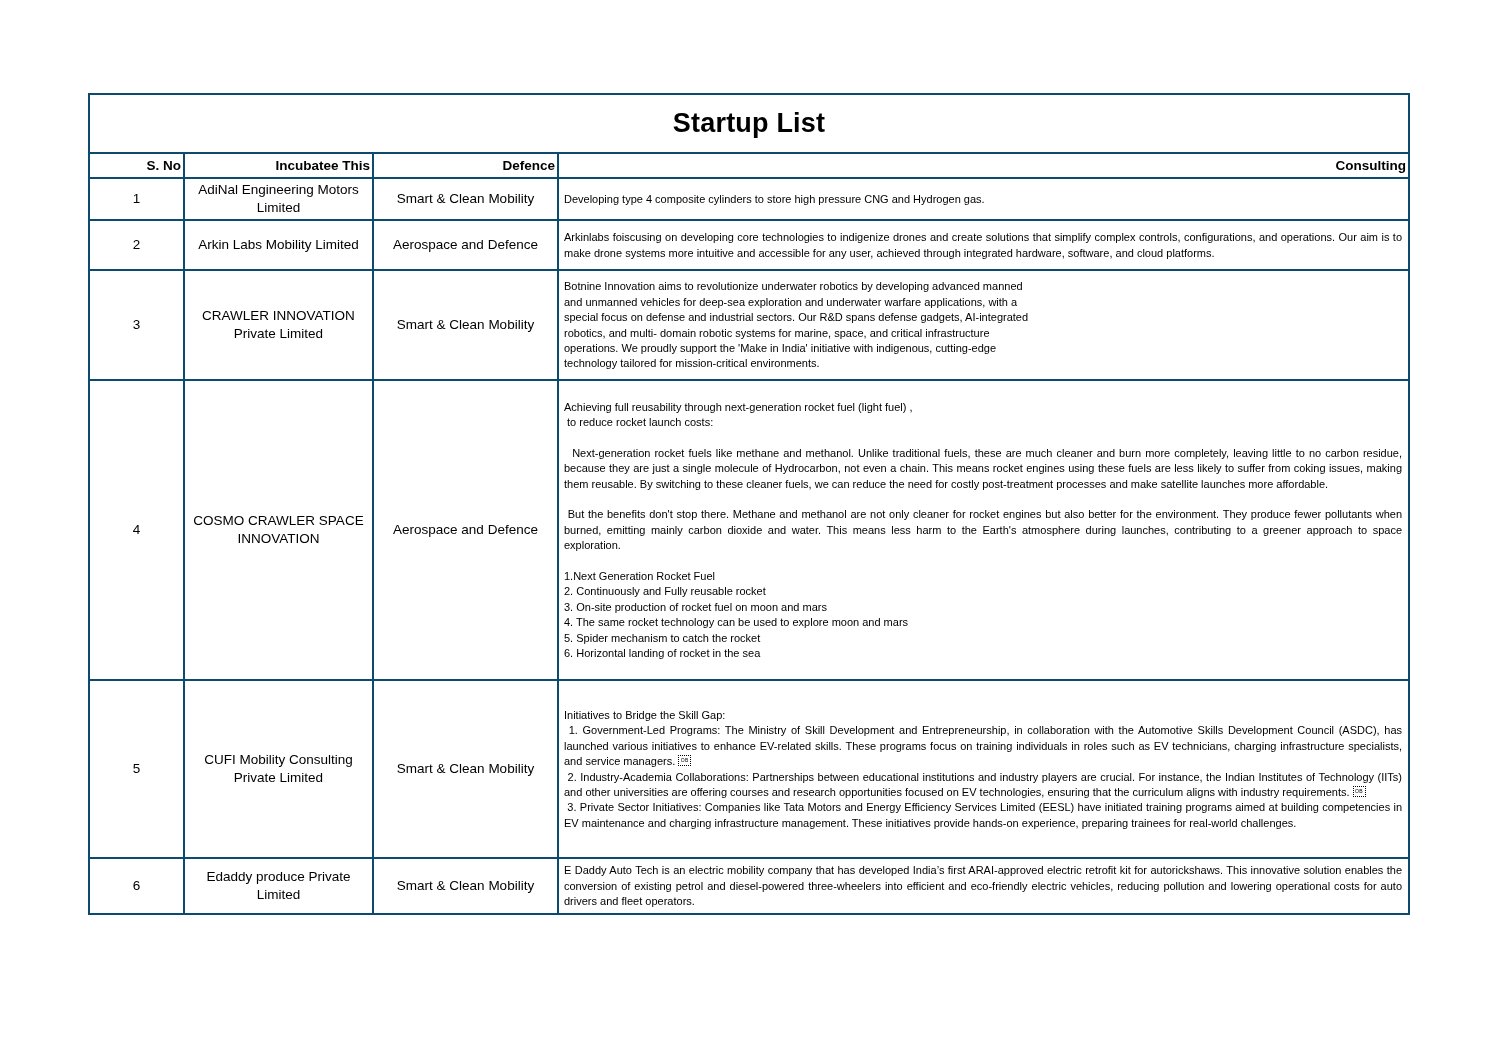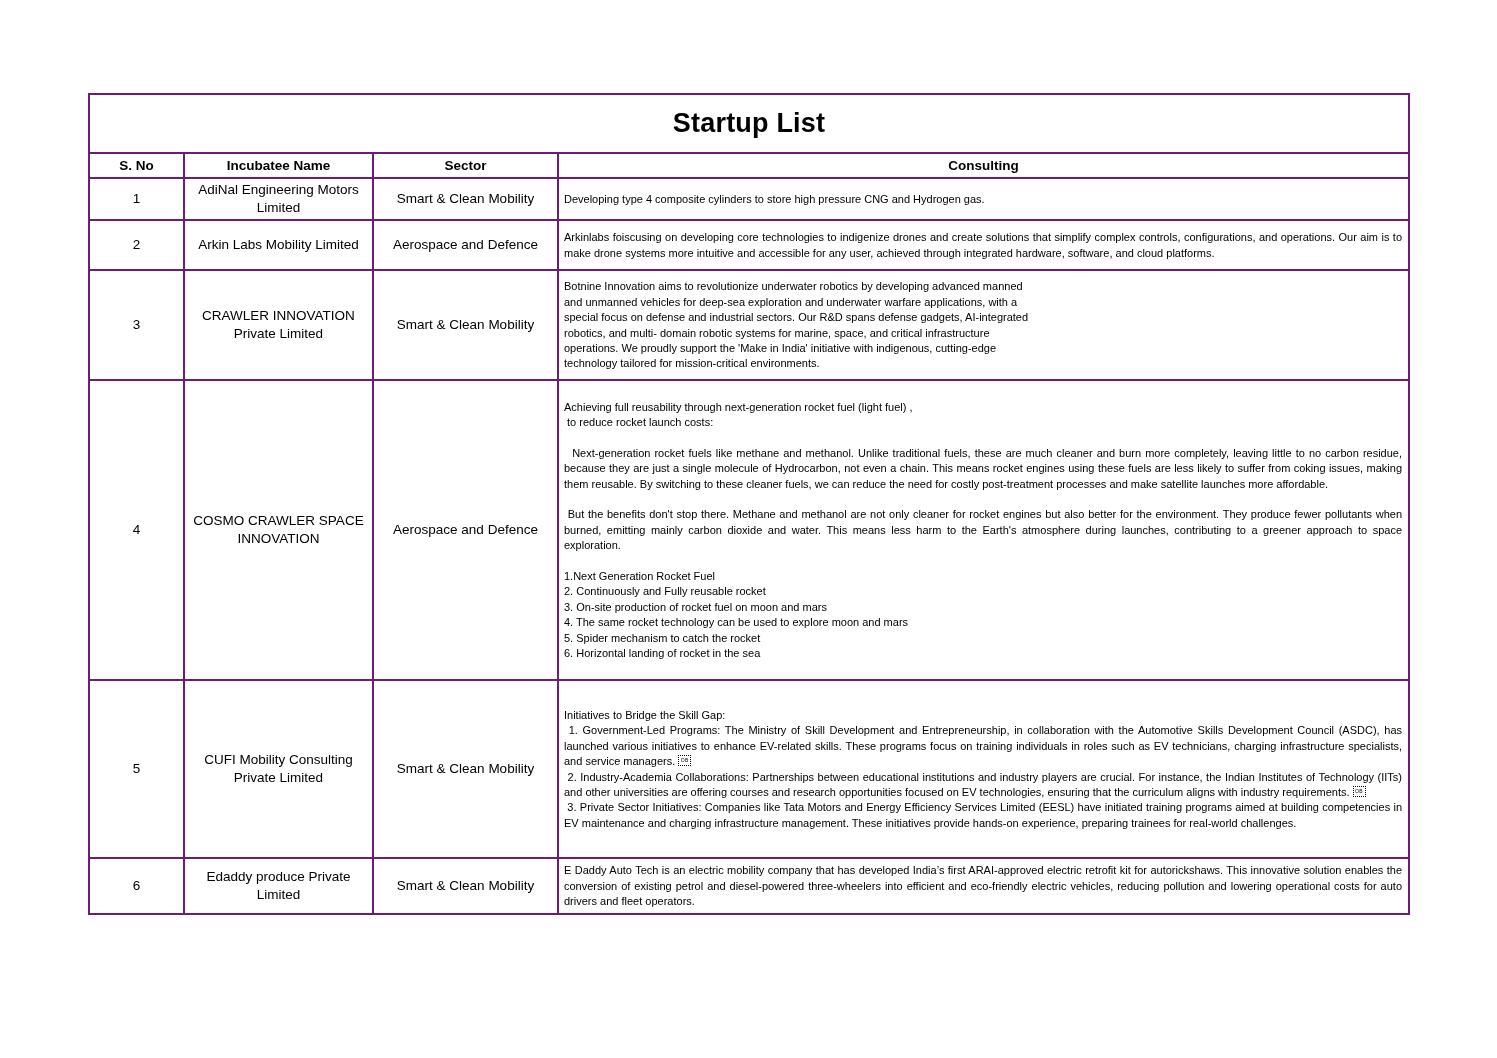--- a/index.html
+++ b/index.html
@@ -12,31 +12,31 @@
   table.doc {
     position:absolute; left:88px; top:93px;
     width:1320px;
     border-collapse:collapse;
     table-layout:fixed;
   }
   table.doc col:nth-child(1){ width:95px; }
   table.doc col:nth-child(2){ width:189px; }
   table.doc col:nth-child(3){ width:185px; }
   table.doc col:nth-child(4){ width:851px; }
-  table.doc td, table.doc th { border:2px solid #701a75; }
+  table.doc td, table.doc th { border:2px solid #0c4a6e; }
   .title-cell {
     height:55px;
     text-align:center; vertical-align:middle;
     font-size:27px; font-weight:bold;
     letter-spacing:0.2px;
   }
   .header-row th {
     height:21px;
     font-size:13.5px; font-weight:bold;
-    text-align:center; vertical-align:middle;
+    text-align:right; vertical-align:middle;
     padding:1px 2px;
   }
   .cell-center {
     text-align:center; vertical-align:middle;
     font-size:13.5px;
     padding:2px 6px;
     line-height:1.3;
   }
   .desc {
     font-size:11px;
@@ -80,22 +80,22 @@
       <col>
       <col>
       <col>
     </colgroup>
   <thead>
     <tr>
       <td class="title-cell" colspan="4">Startup List</td>
     </tr>
     <tr class="header-row">
       <th>S. No</th>
-      <th>Incubatee Name</th>
-      <th>Sector</th>
+      <th>Incubatee This</th>
+      <th>Defence</th>
       <th>Consulting</th>
     </tr>
   </thead>
   <tbody>
       <tr>
         <td class="cell-center">1</td>
         <td class="cell-center">AdiNal Engineering Motors Limited</td>
         <td class="cell-center">Smart &amp; Clean Mobility</td>
         <td class="desc">Developing type 4 composite cylinders to store high pressure CNG and Hydrogen gas.</td>
       </tr>

